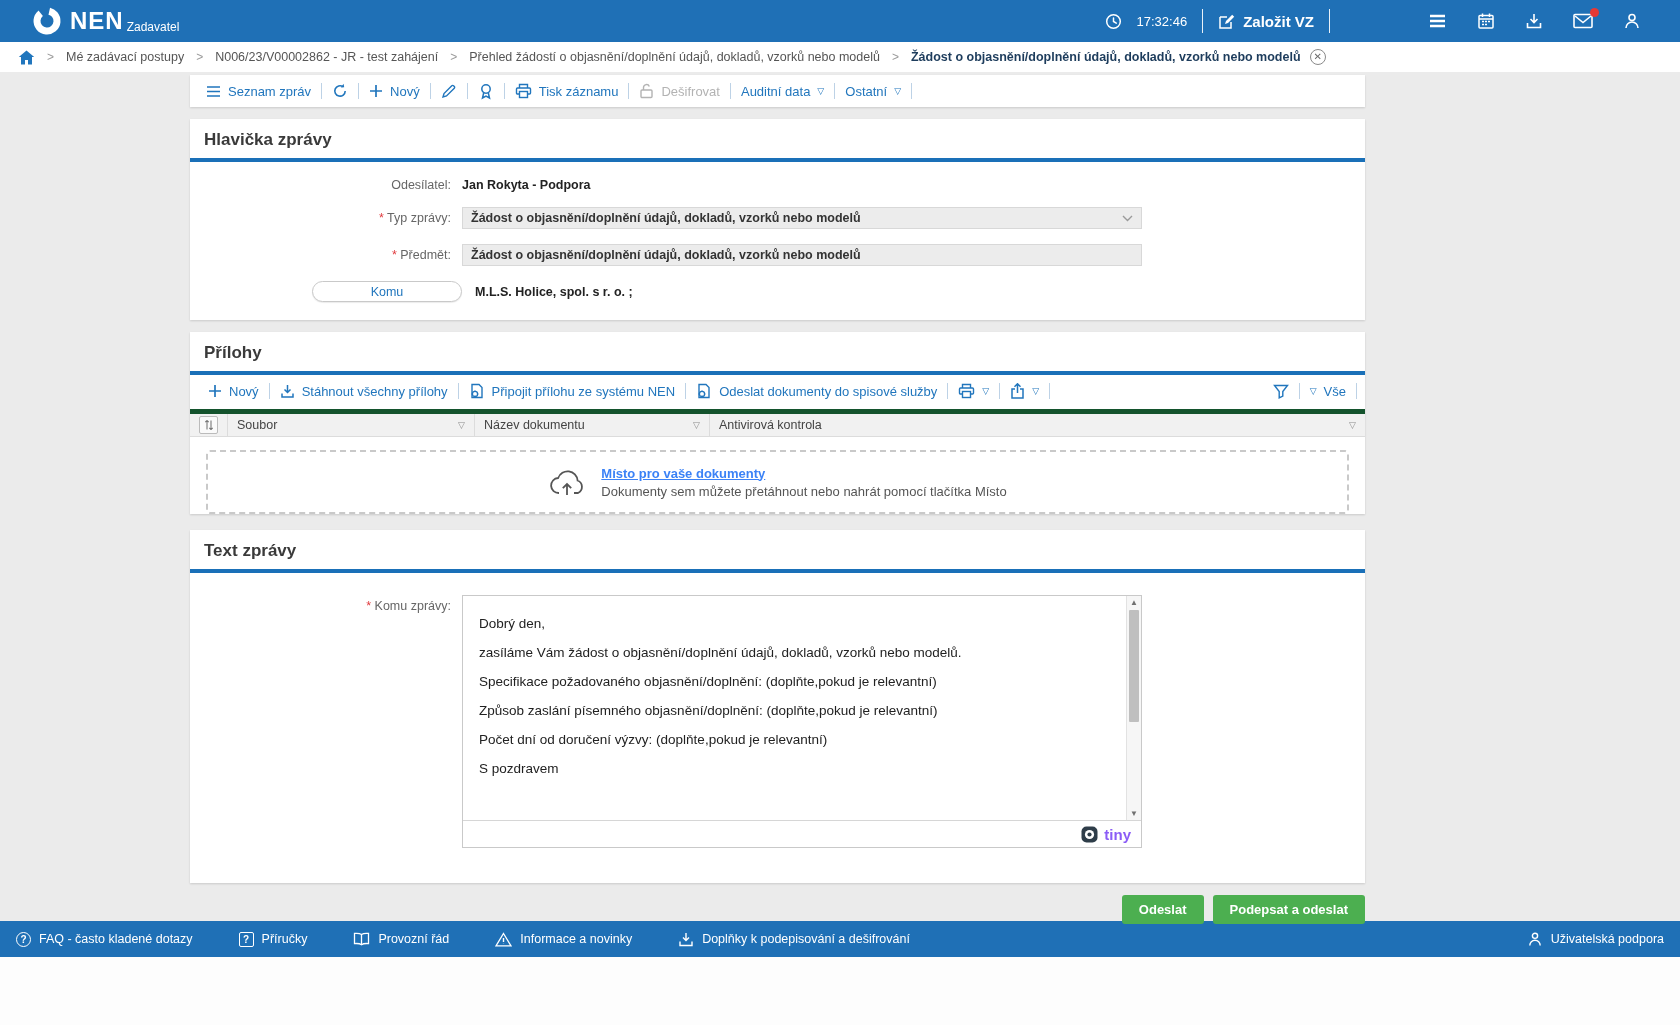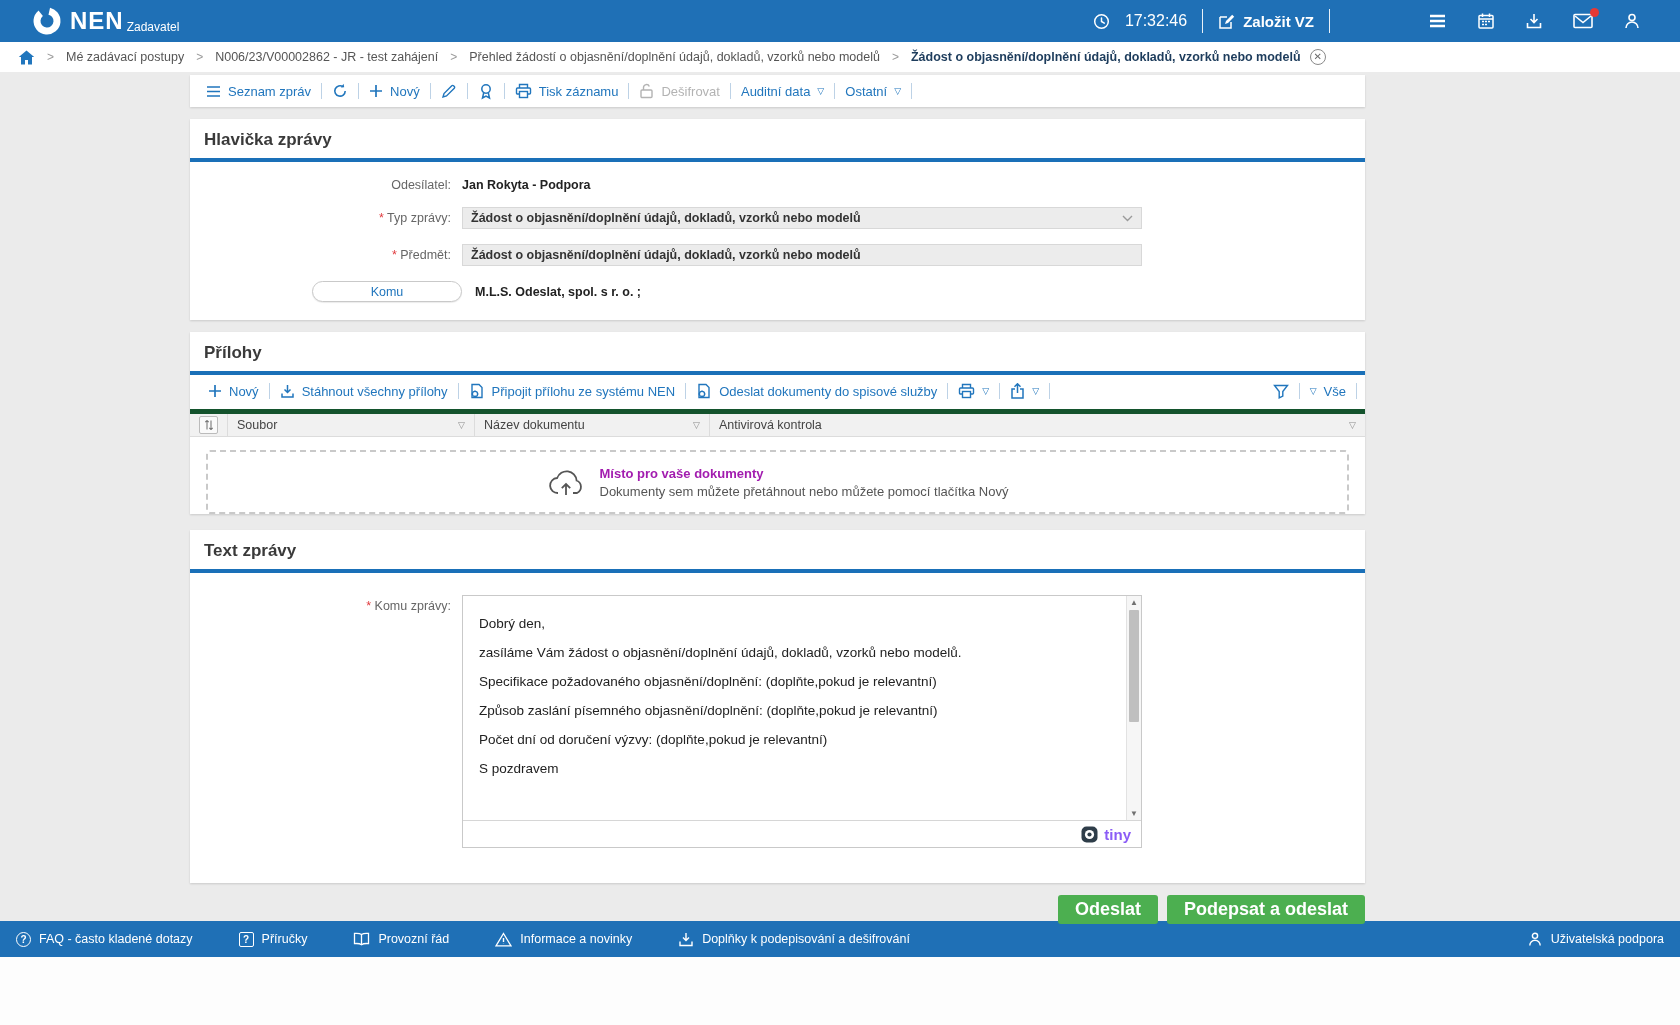--- a/index.html
+++ b/index.html
@@ -5,21 +5,21 @@
   * { margin:0; padding:0; box-sizing:border-box; }
   html,body { width:1680px; height:1025px; overflow:hidden; }
   body { font-family:"Liberation Sans", sans-serif; background:#ebebeb; color:#333; }
 
   
   .topbar { height:42px; background:#1f70b6; display:flex; align-items:center; color:#fff; padding:0 24px; }
   .logo-wrap { display:flex; align-items:flex-start; margin-left:8px; }
   .logo-text { font-size:24px; font-weight:bold; letter-spacing:1px; margin-left:8px; line-height:30px; }
   .logo-sub { font-size:12px; margin:14px 0 0 3px; }
   .top-right { margin-left:auto; display:flex; align-items:center; }
-  .top-time { display:flex; align-items:center; gap:15px; font-size:16px; }
+  .top-time { display:flex; align-items:center; gap:15px; font-size:13px; }
   .top-sep { width:1px; height:24px; background:rgba(255,255,255,.9); margin:0 15px; }
   .create-vz { display:flex; align-items:center; gap:8px; font-size:15px; font-weight:bold; background:none; border:none; color:#fff; cursor:pointer; }
   .top-icons { display:flex; align-items:center; margin-left:68px; }
   .top-icon { position:relative; margin:0 15px; cursor:pointer; display:flex; }
   .badge-dot { position:absolute; top:-5px; right:-6px; width:9px; height:9px; border-radius:50%; background:#e53935; }
 
   
   .crumbbar { height:30px; background:#fff; display:flex; align-items:center; padding:0 18px; font-size:12.5px; color:#555; }
   .crumb-sep { color:#9a9a9a; margin:0 12px; font-size:12px; }
   .crumb-item { cursor:pointer; white-space:nowrap; }
@@ -58,37 +58,37 @@
   .grid-head { display:flex; align-items:stretch; height:28px; background:#f1f1f1; border-top:5px solid #14532d; border-bottom:1px solid #dcdcdc; font-size:12.5px; color:#444; margin-top:2px; }
   .gh-cell { display:flex; align-items:center; padding:0 9px; border-right:1px solid #dcdcdc; }
   .gh-icon-cell { width:38px; justify-content:center; }
   .gh-soubor { width:247px; }
   .gh-nazev { width:235px;gap:36px; }
   .gh-anti { flex:1; border-right:none;text-align:center; }
   .gh-filter { margin-left:auto; color:#8d8d8d; font-size:9px; cursor:pointer; }
   .col-tool { width:20px; height:18px; border:1px solid #bbb; border-radius:2px; display:flex; align-items:center; justify-content:center; background:#fafafa; cursor:pointer; }
 
   .dropzone { margin:13px 16px 16px; border:2px dashed #c9c9c9; border-radius:4px; height:64px; display:flex; align-items:center; justify-content:center; gap:15px; color:#555; }
-  .dz-title { font-size:13px; font-weight:bold; color:#a21caf; margin-bottom:3px; }
+  .dz-title { font-size:13px; font-weight:bold; color:#3b82f6; margin-bottom:3px;text-decoration:underline; }
   .dz-hint { font-size:13px; color:#555; }
 
   
   .editor { width:680px; border:1px solid #c9c9c9; background:#fff; }
   .editor-body { position:relative; height:224px; overflow:hidden; }
   .editor-text { padding:6px 30px 0 16px; font-size:13.5px; color:#222; }
   .editor-text p { margin:14px 0 0; line-height:15px; }
   .ed-scroll { position:absolute; top:0; right:0; width:15px; height:100%; background:#f6f6f6; border-left:1px solid #e2e2e2; }
   .ed-arrow { position:absolute; left:0; width:100%; text-align:center; font-size:8px; color:#707070; cursor:pointer; }
   .ed-thumb { position:absolute; top:14px; left:2px; width:10px; height:112px; background:#bfbfbf; border-radius:1px; cursor:pointer; }
   .editor-status { height:27px; border-top:1px solid #d6d6d6; display:flex; align-items:center; justify-content:flex-end; gap:6px; padding:0 10px; }
   .tiny-word { font-size:15px; font-weight:bold; color:#8b5cf6; }
 
   
   .actions-row { display:flex; justify-content:flex-end; gap:9px; margin-top:0; }
-  .btn-green { background:#4caf50; color:#fff; font-weight:bold; font-size:18px; height:29px; border:none; border-radius:3px; padding:0 17px; cursor:pointer; font-family:"Liberation Sans",sans-serif; }
+  .btn-green { background:#4caf50; color:#fff; font-weight:bold; font-size:13px; height:29px; border:none; border-radius:3px; padding:0 17px; cursor:pointer; font-family:"Liberation Sans",sans-serif; }
 
   
   .footer { height:36px; background:#1f70b6; color:#fff; display:flex; align-items:center; font-size:12.5px; padding:0 16px; }
   .foot-item { display:flex; align-items:center; gap:8px; margin-right:46px; cursor:pointer; white-space:nowrap; }
   .foot-support { margin-left:auto; margin-right:0; }
   .q-circle, .q-square { width:15px; height:15px; border:1.3px solid #fff; display:flex; align-items:center; justify-content:center; font-size:10px; font-weight:bold; flex:0 0 auto; }
   .q-circle { border-radius:50%; }
   .q-square { border-radius:2px; }
   .subfooter { height:68px; background:#fdfdfd; }
 
@@ -271,21 +271,21 @@
         </div>
       </div>
       <div class="form-row">
         <div class="label-col"><span class="req">*</span> <span>Předmět:</span></div>
         <div class="field input-gray">
           <span>Žádost o objasnění/doplnění údajů, dokladů, vzorků nebo modelů</span>
         </div>
       </div>
       <div class="form-row" style="margin-bottom:4px;">
         <button class="komu-btn">Komu</button>
-        <div class="value-bold komu-val">M.L.S. Odeslat, spol. s r. o. ;</div>
+        <div class="value-bold komu-val">M.L.S. Holice, spol. s r. o. ;</div>
       </div>
     </div>
   </div>
 
   <div class="card">
     <div class="sec-title">Přílohy</div>
     <div class="sec-underline"></div>
 
     <div class="tb" style="padding:0 8px;">
       <span class="tb-item">
@@ -378,21 +378,21 @@
 
     <div class="dropzone">
       <span>
         <svg width="38" height="30" viewBox="0 0 38 30">
               <path d="M11 26a7.5 7.5 0 0 1-.8-15A10 10 0 0 1 29.6 13.5 6.8 6.8 0 0 1 30 26h-4" fill="none" stroke="#555" stroke-width="1.8"></path>
               <path d="M19 28V17.5M14.8 21.2L19 17l4.2 4.2" fill="none" stroke="#555" stroke-width="1.8"></path>
             </svg>
       </span>
       <span>
         <div class="dz-title">Místo pro vaše dokumenty</div>
-        <div class="dz-hint">Dokumenty sem můžete přetáhnout nebo můžete pomocí tlačítka Nový</div>
+        <div class="dz-hint">Dokumenty sem můžete přetáhnout nebo nahrát pomocí tlačítka Místo</div>
       </span>
     </div>
   </div>
 
   <div class="card">
     <div class="sec-title">Text zprávy</div>
     <div class="sec-underline"></div>
     <div class="form-area" style="padding:22px 0 20px;">
       <div class="form-row" style="align-items:flex-start;">
         <div class="label-col" style="padding-top:4px;"><span class="req">*</span> <span>Komu zprávy:</span></div>

